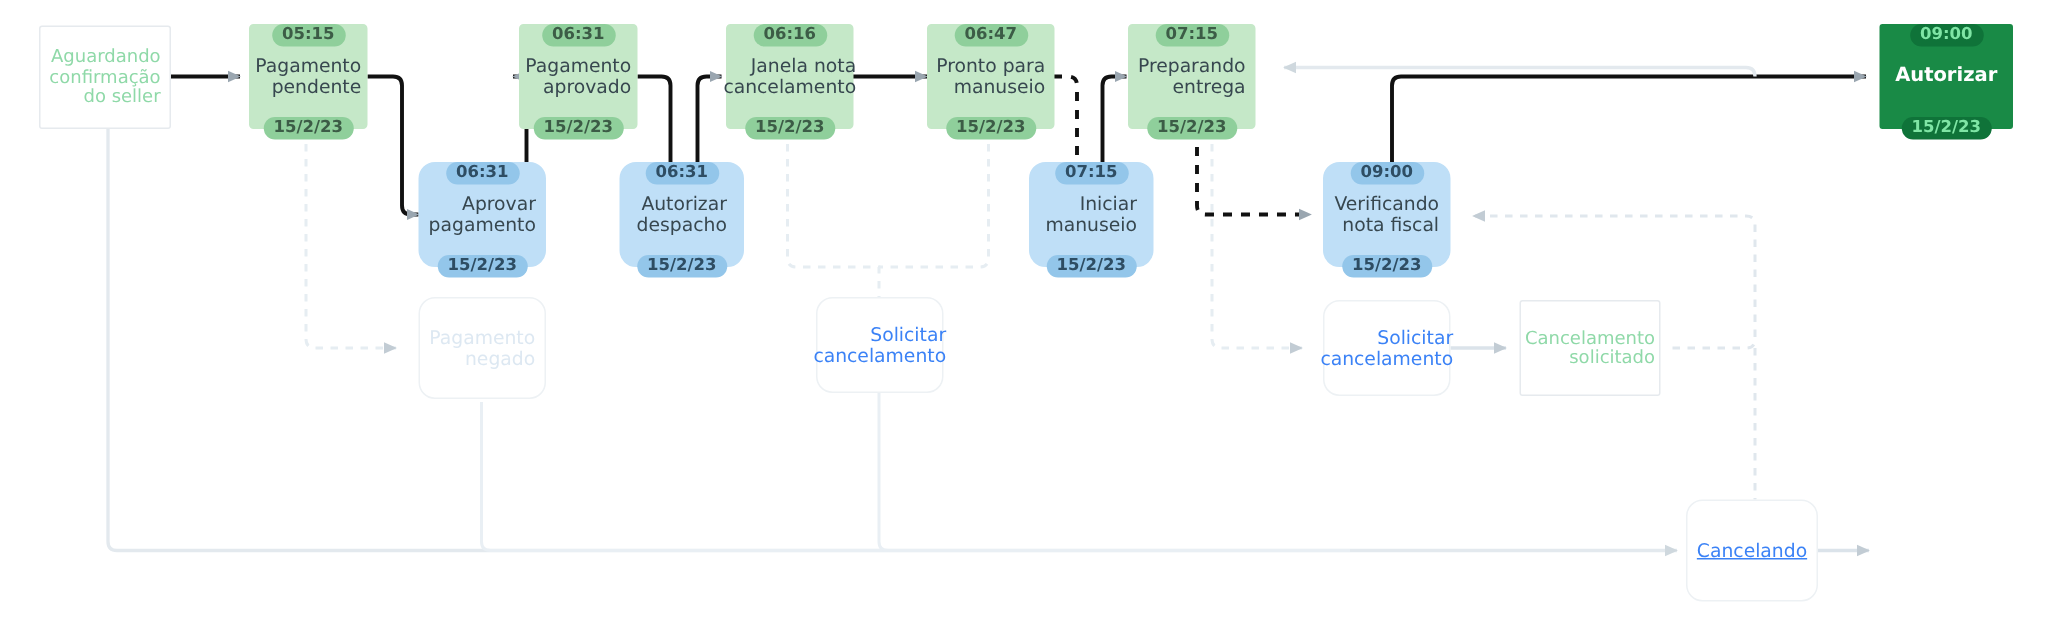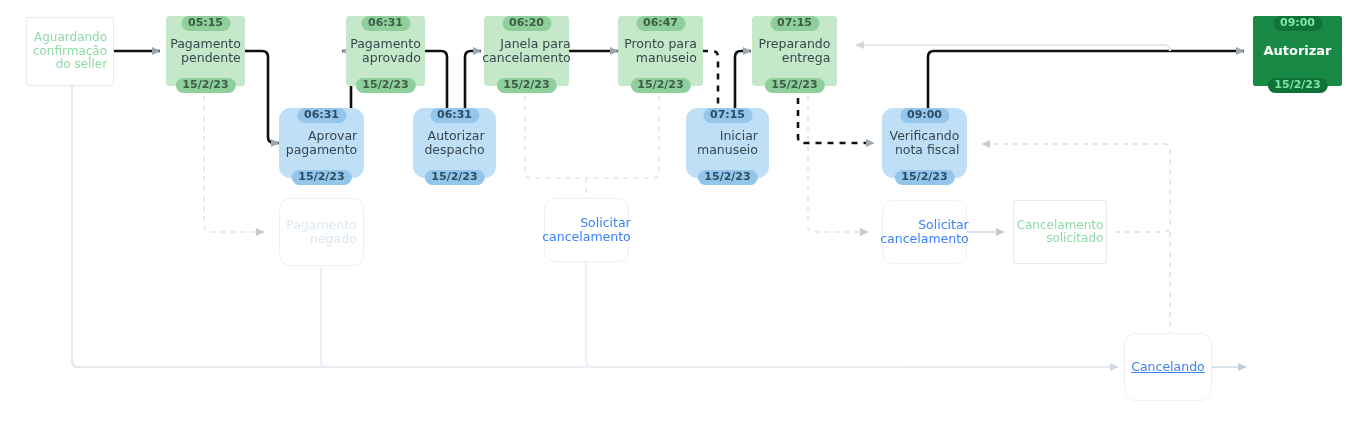--- a/index.html
+++ b/index.html
@@ -146,22 +146,22 @@
   </div>
 
   <div class="node n-blue" style="left:413px;top:108px;width:83px;height:70px;">
     <span class="badge top b-blue">06:31</span>
     <span class="lbl">Autorizar
 despacho</span>
     <span class="badge bot b-blue">15/2/23</span>
   </div>
 
   <div class="node n-green" style="left:484px;top:16px;width:85px;height:70px;">
-    <span class="badge top b-green">06:20</span>
-    <span class="lbl">Janela para
+    <span class="badge top b-green">06:16</span>
+    <span class="lbl">Janela nota
 cancelamento</span>
     <span class="badge bot b-green">15/2/23</span>
   </div>
 
   <div class="node n-outline-rd" style="left:544px;top:198px;width:85px;height:64px;">
     <span class="lbl">Solicitar
 cancelamento</span>
   </div>
 
   <div class="node n-green" style="left:618px;top:16px;width:85px;height:70px;">

